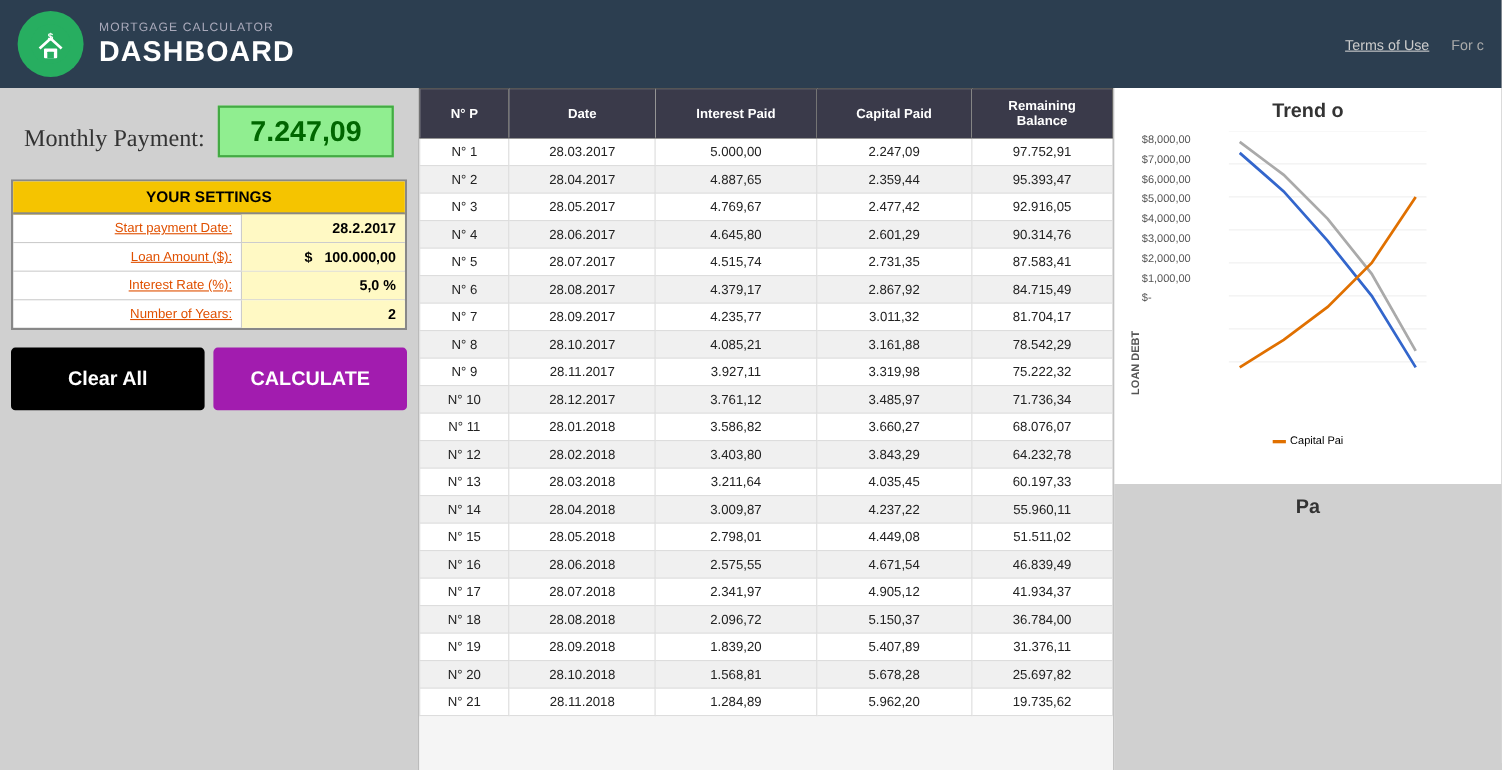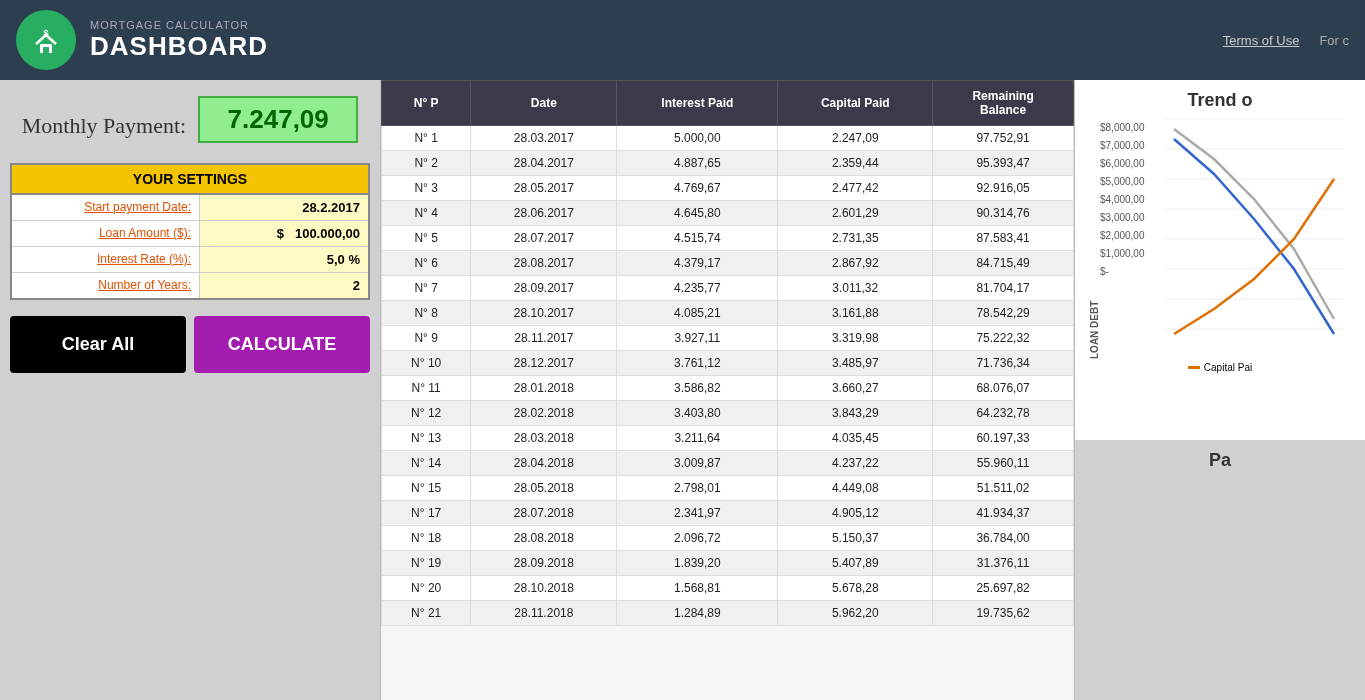--- a/index.html
+++ b/index.html
@@ -104,21 +104,21 @@
     .settings-label {
       flex: 1;
       padding: 5px 8px;
       text-align: right;
       color: #e05000;
       font-size: 12px;
       border-right: 1px solid #ccc;
       text-decoration: underline;
     }
     .settings-value {
-      width: 168px;
+      width: 148px;
       padding: 5px 8px;
       text-align: right;
       font-weight: bold;
       font-size: 13px;
       background: #fffde7;
     }
     .settings-value.yellow { background: #fff9c4; }
 
     
     .buttons-row {
@@ -175,21 +175,21 @@
     tbody td {
       padding: 5px 8px;
       text-align: center;
       border: 1px solid #ddd;
       font-size: 12px;
       color: #222;
     }
 
     
     .right-panel {
-      width: 291px;
+      width: 353px;
       background: #e8e8e8;
       border-left: 1px solid #bbb;
       overflow: hidden;
       position: relative;
     }
     .chart-top {
       height: 360px;
       background: white;
       position: relative;
       padding: 10px;
@@ -224,21 +224,21 @@
       white-space: nowrap;
       font-weight: bold;
     }
     .legend {
       display: flex;
       gap: 10px;
       justify-content: center;
       flex-wrap: wrap;
       font-size: 10px;
     }
-    .legend-item { display: flex; align-items: center; gap: 4px; }
+    .legend-item { display: flex; align-items: center; gap: 4px; margin-top: 34px; }
     .legend-dot { width: 12px; height: 3px; }
   </style>
 </head>
 <body>
 
 <div class="header">
   <div class="logo">
     <svg viewBox="0 0 36 36" fill="none" xmlns="http://www.w3.org/2000/svg">
       <circle cx="18" cy="18" r="18" fill="#27ae60"></circle>
       <text x="18" y="14" text-anchor="middle" fill="white" font-size="9" font-weight="bold">$</text>
@@ -401,20 +401,27 @@
             <td>3.009,87</td>
             <td>4.237,22</td>
             <td>55.960,11</td>
           </tr>
           <tr>
             <td>N° 15</td>
             <td>28.05.2018</td>
             <td>2.798,01</td>
             <td>4.449,08</td>
             <td>51.511,02</td>
+          </tr>
+          <tr>
+            <td>N° 16</td>
+            <td>28.06.2018</td>
+            <td>2.575,55</td>
+            <td>4.671,54</td>
+            <td>46.839,49</td>
           </tr>
           <tr>
             <td>N° 17</td>
             <td>28.07.2018</td>
             <td>2.341,97</td>
             <td>4.905,12</td>
             <td>41.934,37</td>
           </tr>
           <tr>
             <td>N° 18</td>

